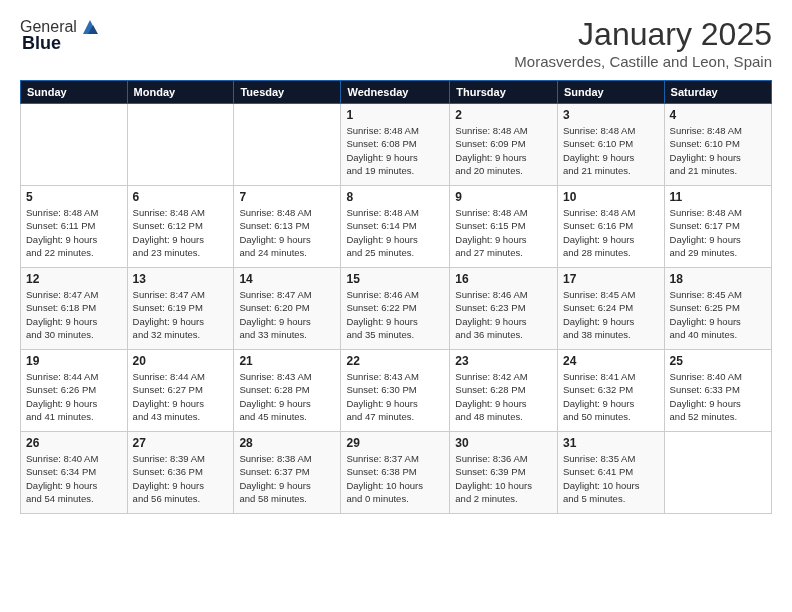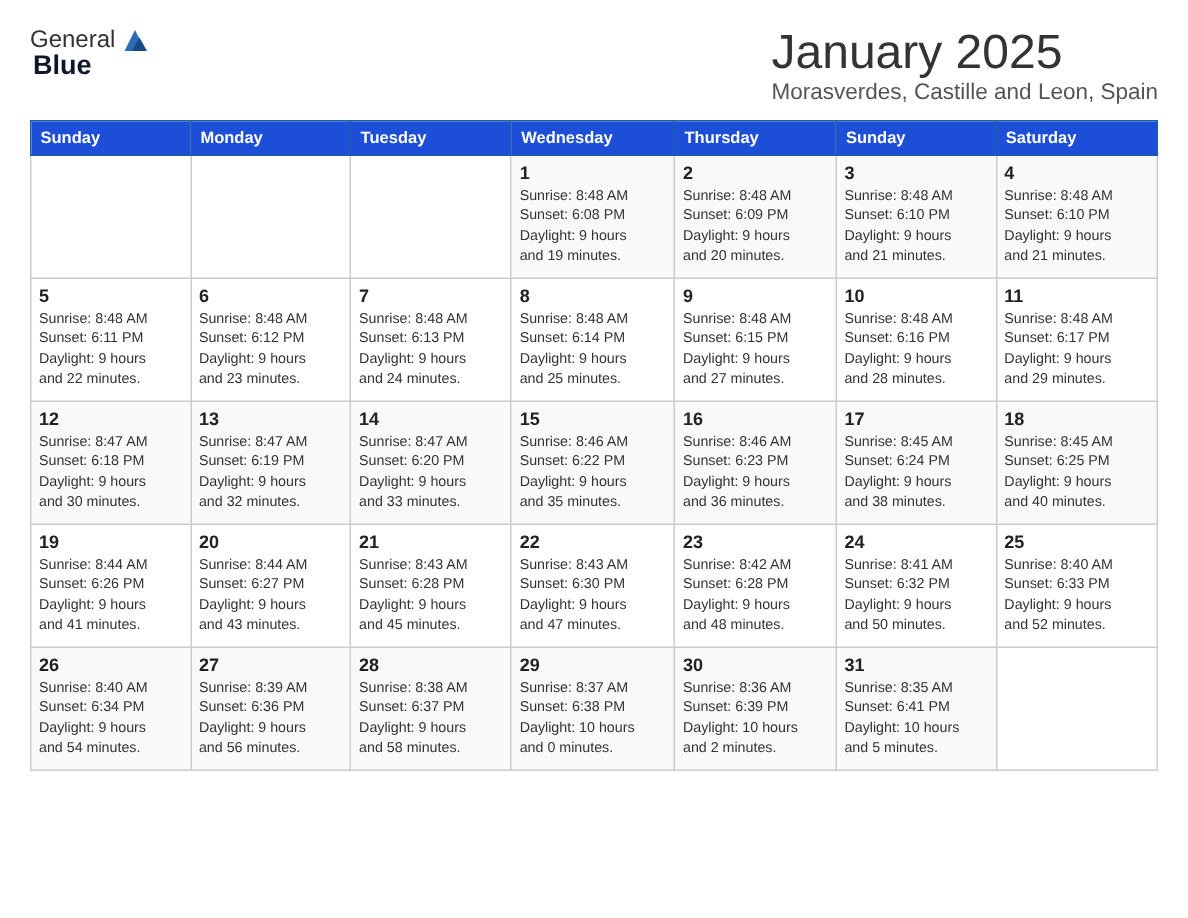--- a/index.html
+++ b/index.html
@@ -25,37 +25,38 @@
       display: flex;
     }
     .logo-general { color: #333; }
     .logo-blue { color: #1a5fa8; }
     .logo-icon {
       width: 22px;
       height: 22px;
       margin-left: 2px;
     }
     .title-block {
+      text-align: right;
     }
     .month-title {
       font-size: 32px;
       color: #333;
       font-weight: normal;
     }
     .location {
       font-size: 15px;
       color: #555;
     }
     .calendar {
       width: 100%;
       border-collapse: collapse;
       font-size: 10px;
     }
     .calendar thead th {
-      background: #1d4ed8;
+      background: #0f172a;
       color: #fff;
       text-align: left;
       padding: 5px 6px;
       font-size: 11px;
       font-weight: bold;
       border: 1px solid #1a5fa8;
     }
     .calendar tbody td {
       vertical-align: top;
       border: 1px solid #ccc;

